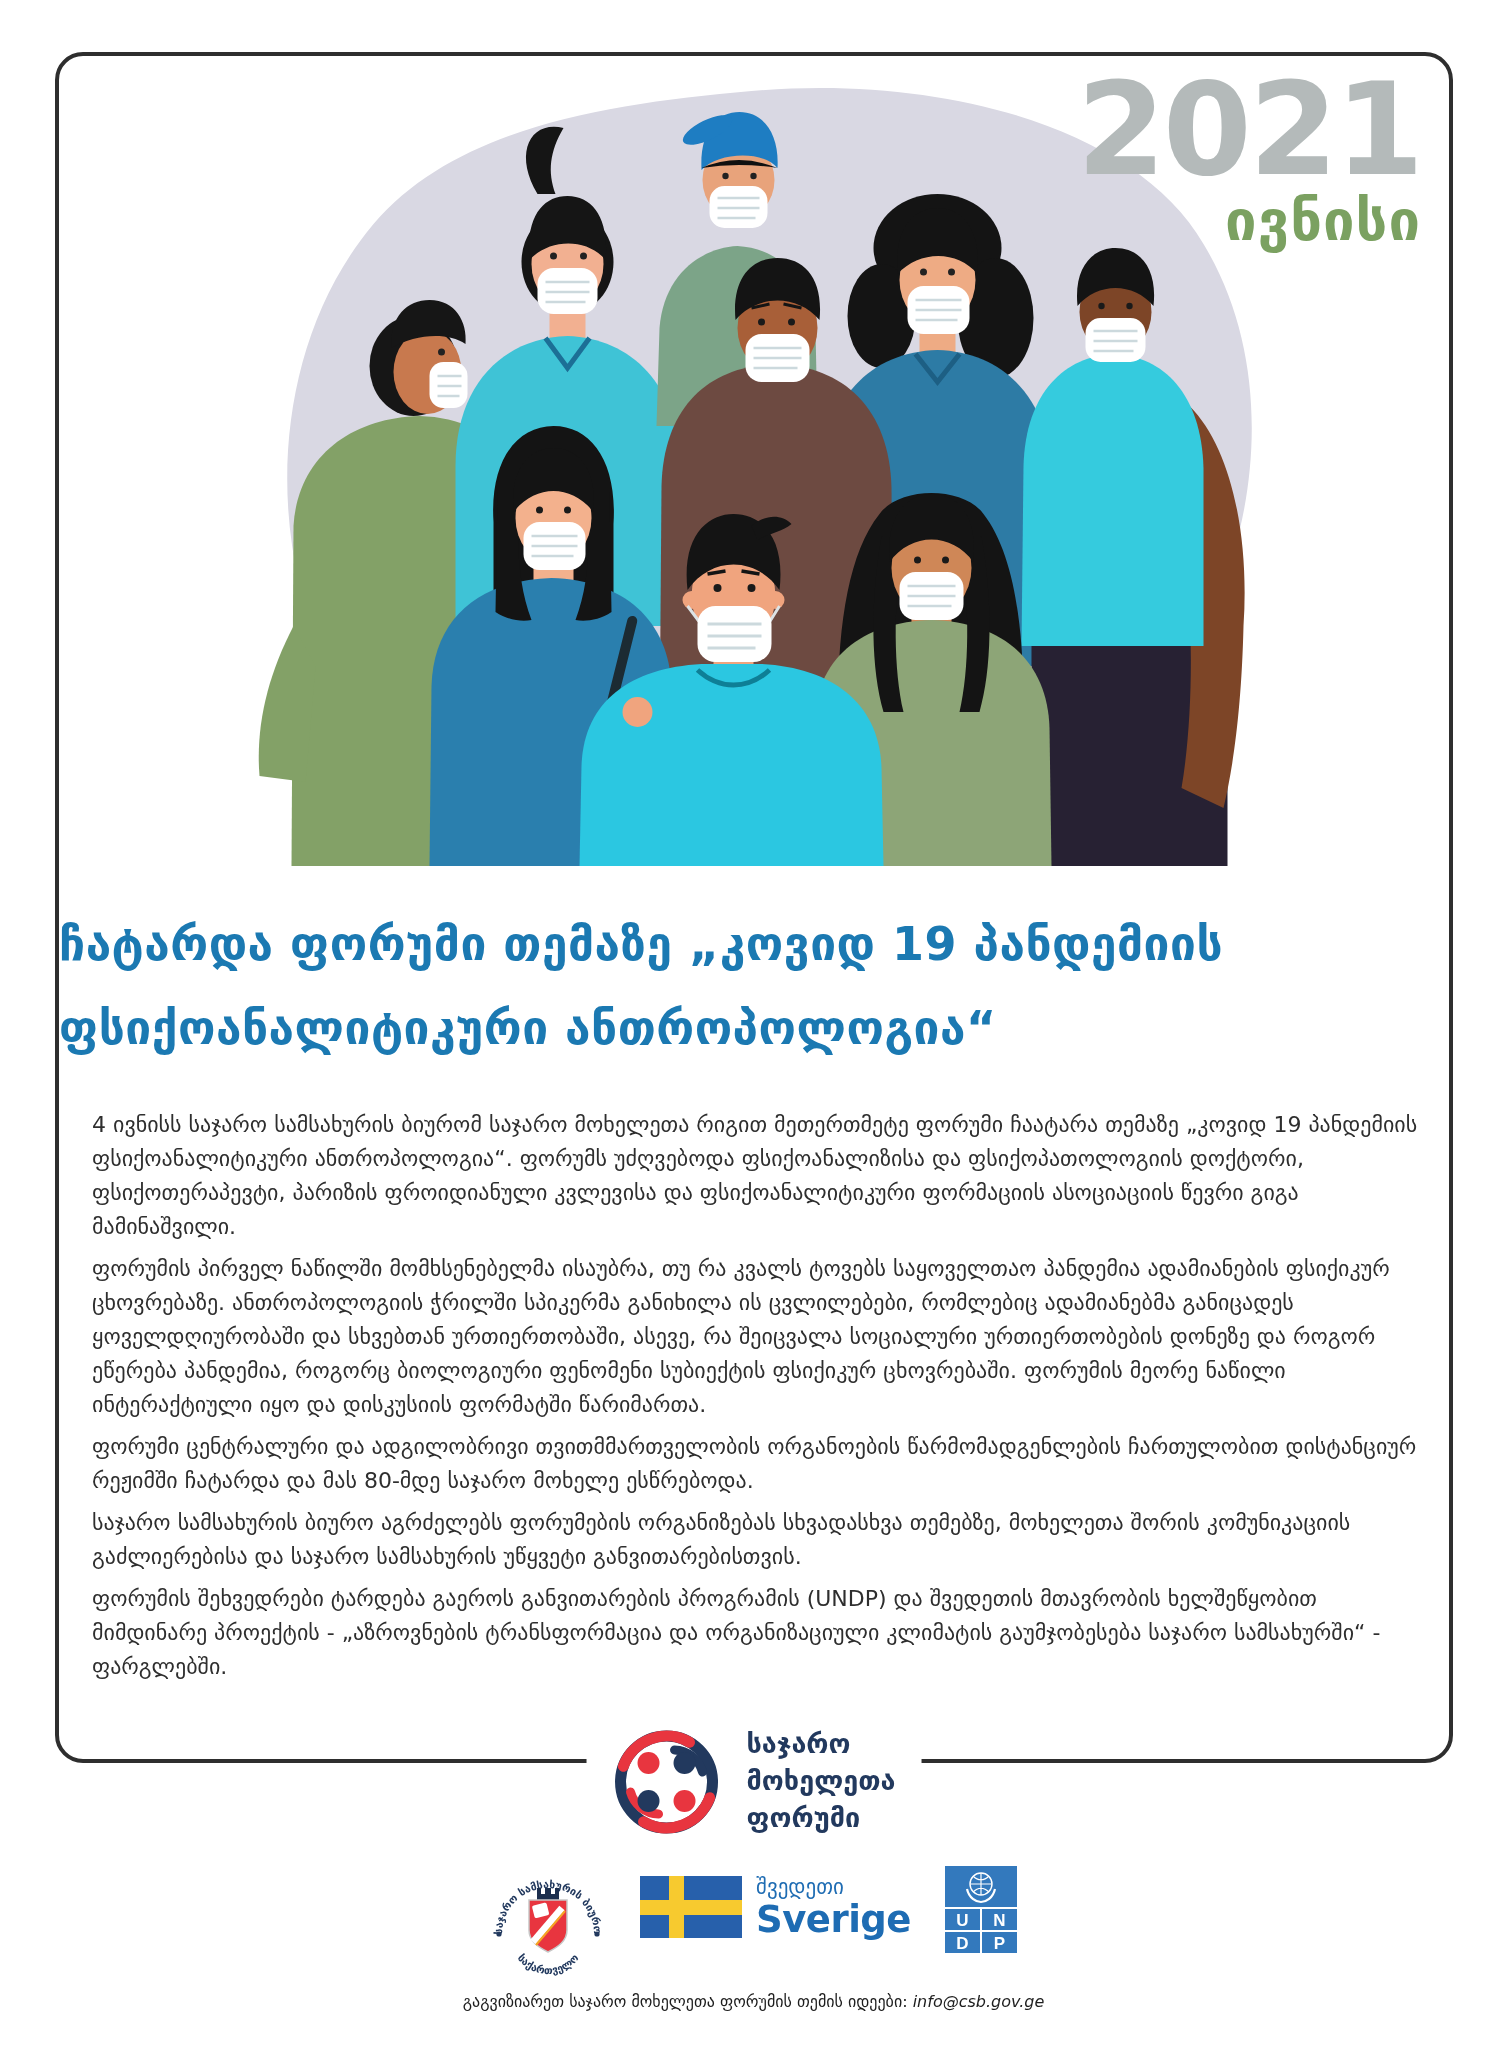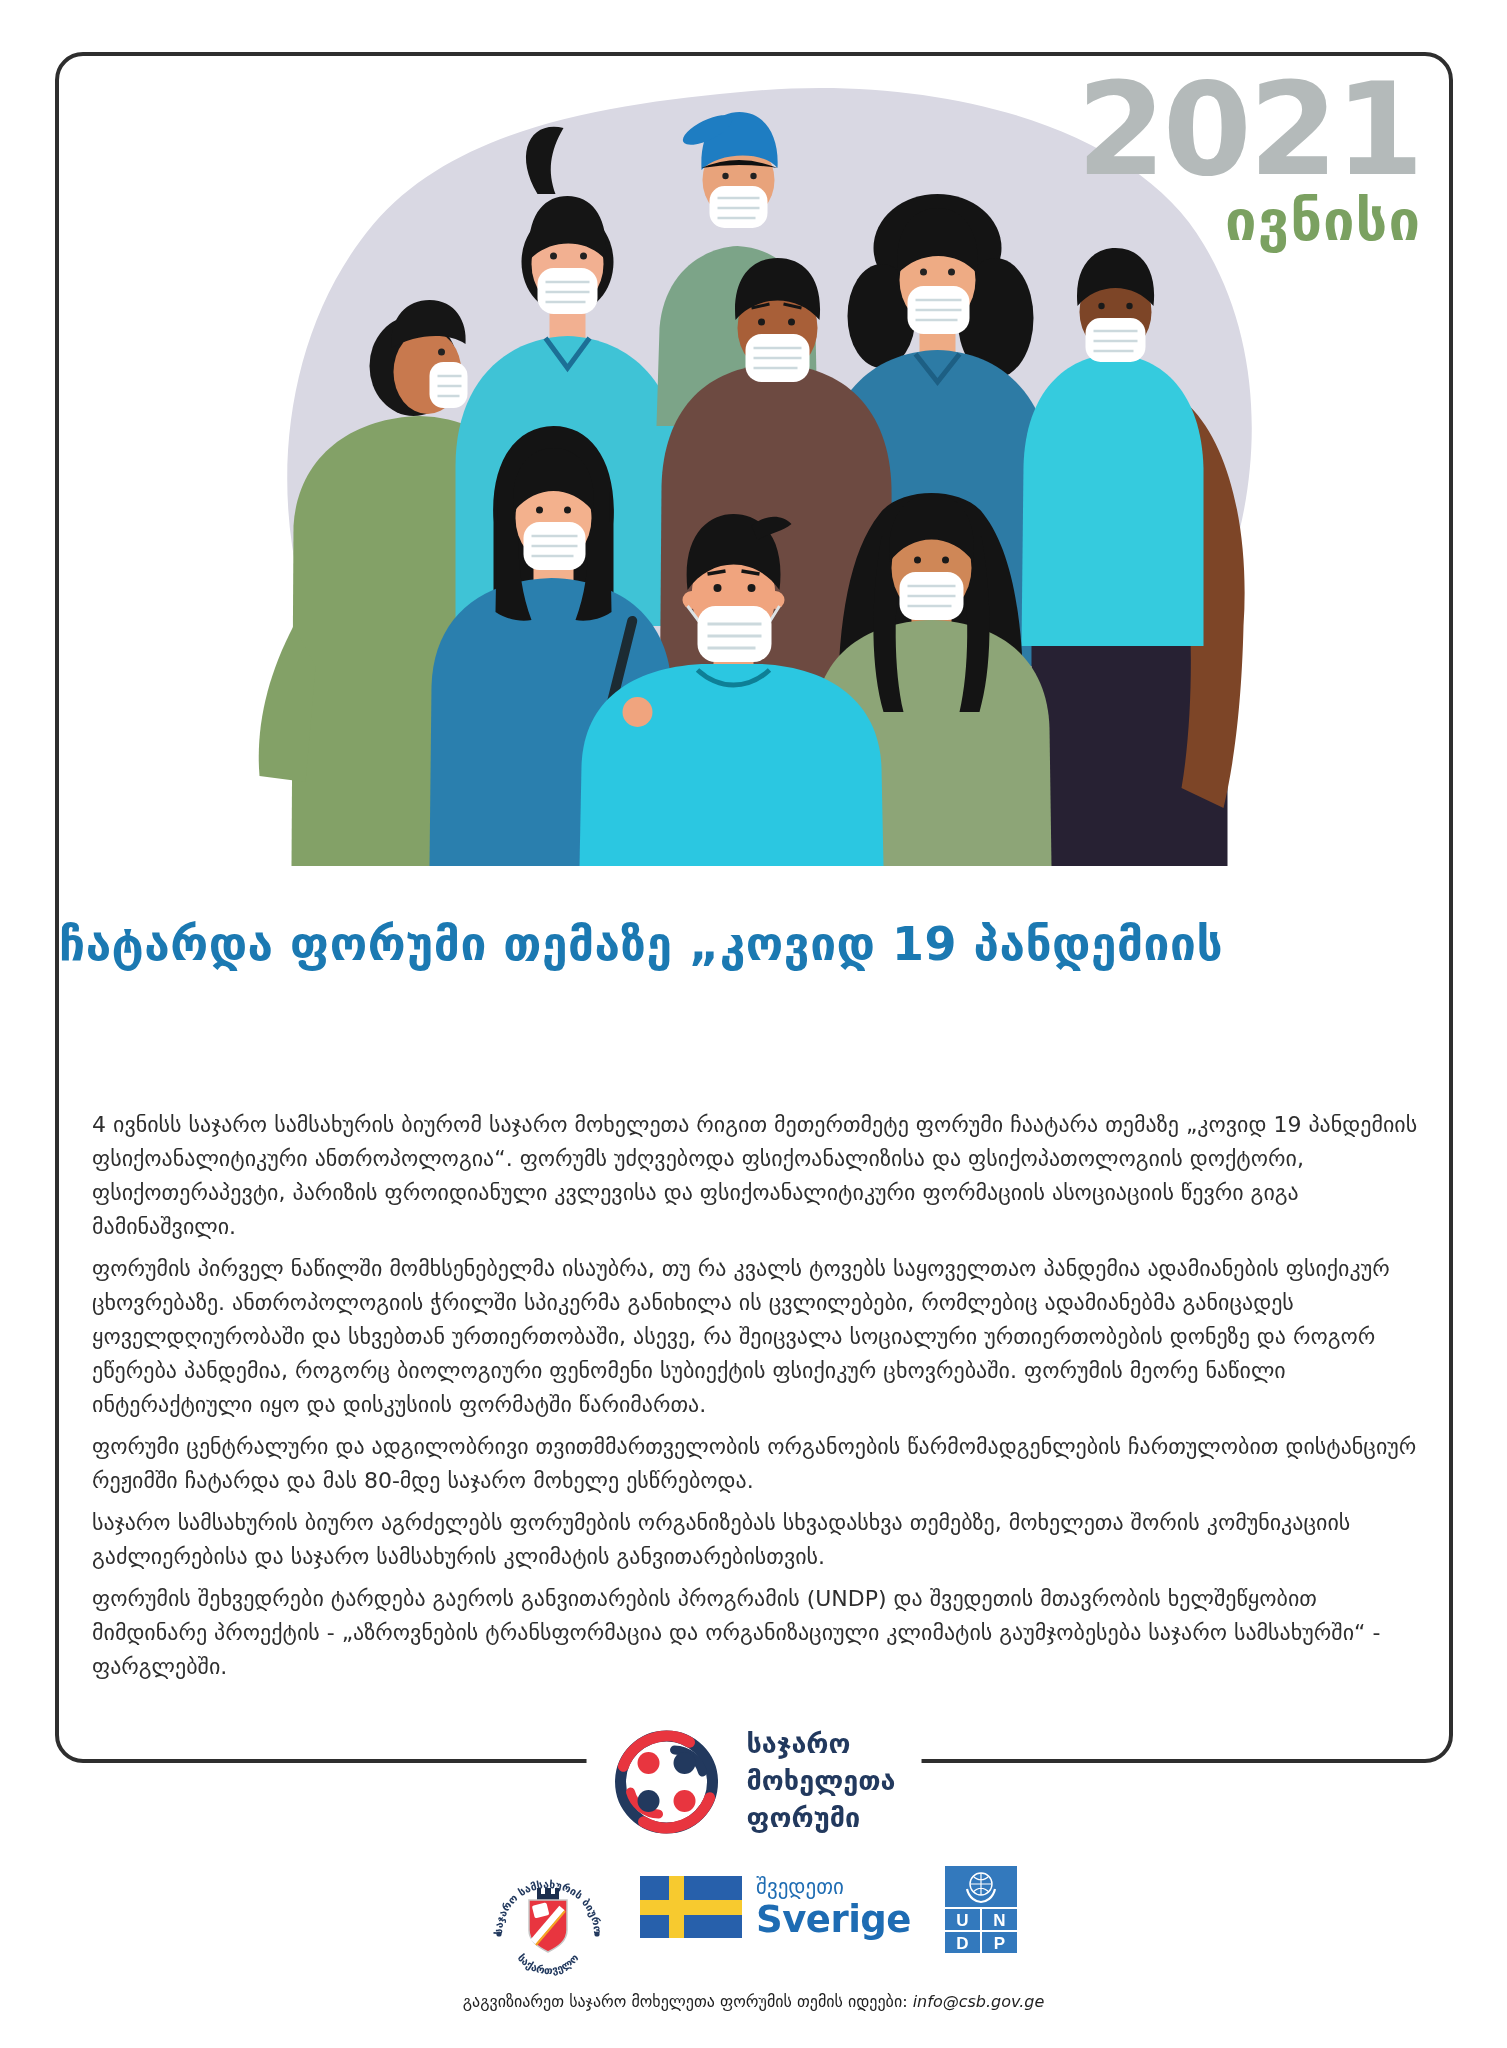--- a/index.html
+++ b/index.html
@@ -179,27 +179,28 @@
       </g>
     </svg>
 
     <div class="date-block">
       <div class="date-year">2021</div>
       <div class="date-month">ივნისი</div>
     </div>
 
     <div class="title-block">
       <div class="title-line">ჩატარდა ფორუმი თემაზე „კოვიდ 19 პანდემიის</div>
+      <div class="title-line">ფსიქოანალიტიკური ანთროპოლოგია“</div>
     </div>
 
     <div class="body-text">
       <p>4 ივნისს საჯარო სამსახურის ბიურომ საჯარო მოხელეთა რიგით მეთერთმეტე ფორუმი ჩაატარა თემაზე „კოვიდ 19 პანდემიის ფსიქოანალიტიკური ანთროპოლოგია“. ფორუმს უძღვებოდა ფსიქოანალიზისა და ფსიქოპათოლოგიის დოქტორი, ფსიქოთერაპევტი, პარიზის ფროიდიანული კვლევისა და ფსიქოანალიტიკური ფორმაციის ასოციაციის წევრი გიგა მამინაშვილი.</p>
       <p>ფორუმის პირველ ნაწილში მომხსენებელმა ისაუბრა, თუ რა კვალს ტოვებს საყოველთაო პანდემია ადამიანების ფსიქიკურ ცხოვრებაზე. ანთროპოლოგიის ჭრილში სპიკერმა განიხილა ის ცვლილებები, რომლებიც ადამიანებმა განიცადეს ყოველდღიურობაში და სხვებთან ურთიერთობაში, ასევე, რა შეიცვალა სოციალური ურთიერთობების დონეზე და როგორ ეწერება პანდემია, როგორც ბიოლოგიური ფენომენი სუბიექტის ფსიქიკურ ცხოვრებაში. ფორუმის მეორე ნაწილი ინტერაქტიული იყო და დისკუსიის ფორმატში წარიმართა.</p>
       <p>ფორუმი ცენტრალური და ადგილობრივი თვითმმართველობის ორგანოების წარმომადგენლების ჩართულობით დისტანციურ რეჟიმში ჩატარდა და მას 80-მდე საჯარო მოხელე ესწრებოდა.</p>
-      <p>საჯარო სამსახურის ბიურო აგრძელებს ფორუმების ორგანიზებას სხვადასხვა თემებზე, მოხელეთა შორის კომუნიკაციის გაძლიერებისა და საჯარო სამსახურის კლიმატის განვითარებისთვის.</p>
+      <p>საჯარო სამსახურის ბიურო აგრძელებს ფორუმების ორგანიზებას სხვადასხვა თემებზე, მოხელეთა შორის კომუნიკაციის გაძლიერებისა და საჯარო სამსახურის უწყვეტი განვითარებისთვის.</p>
       <p>ფორუმის შეხვედრები ტარდება გაეროს განვითარების პროგრამის (UNDP) და შვედეთის მთავრობის ხელშეწყობით მიმდინარე პროექტის - „აზროვნების ტრანსფორმაცია და ორგანიზაციული კლიმატის გაუმჯობესება საჯარო სამსახურში“ - ფარგლებში.</p>
     </div>
 
     <div class="logo-overlay">
       <svg width="108" height="108" viewBox="0 0 108 108" aria-hidden="true">
         <circle cx="54" cy="54" r="46" stroke="#22395e" stroke-width="11" fill="none"></circle>
         <path d="M10.8 38.3 A 46 46 0 0 1 77 14.2" stroke="#e8353f" stroke-width="11" fill="none" stroke-linecap="round"></path>
         <path d="M97.2 69.7 A 46 46 0 0 1 31 93.8" stroke="#e8353f" stroke-width="11" fill="none" stroke-linecap="round"></path>
         <path d="M18 64 A 30 30 0 0 0 46 86" stroke="#e8353f" stroke-width="9" fill="none" stroke-linecap="round"></path>
         <path d="M90 44 A 30 30 0 0 0 62 22" stroke="#22395e" stroke-width="9" fill="none" stroke-linecap="round"></path>

